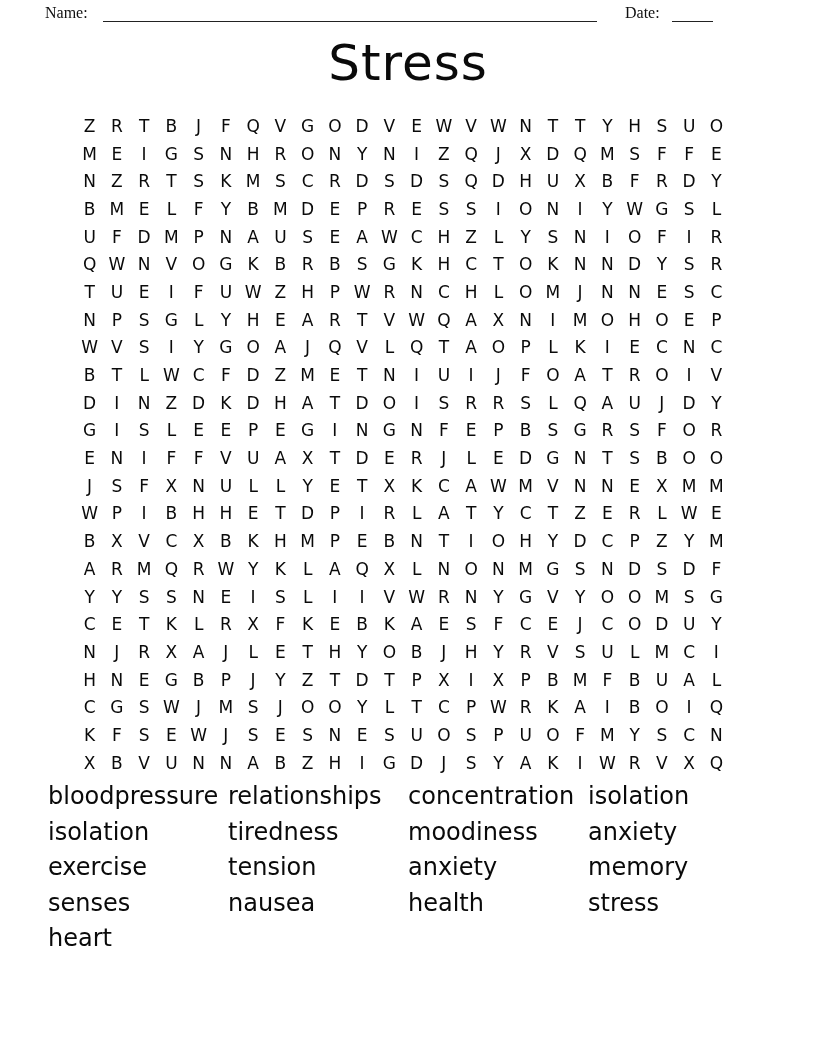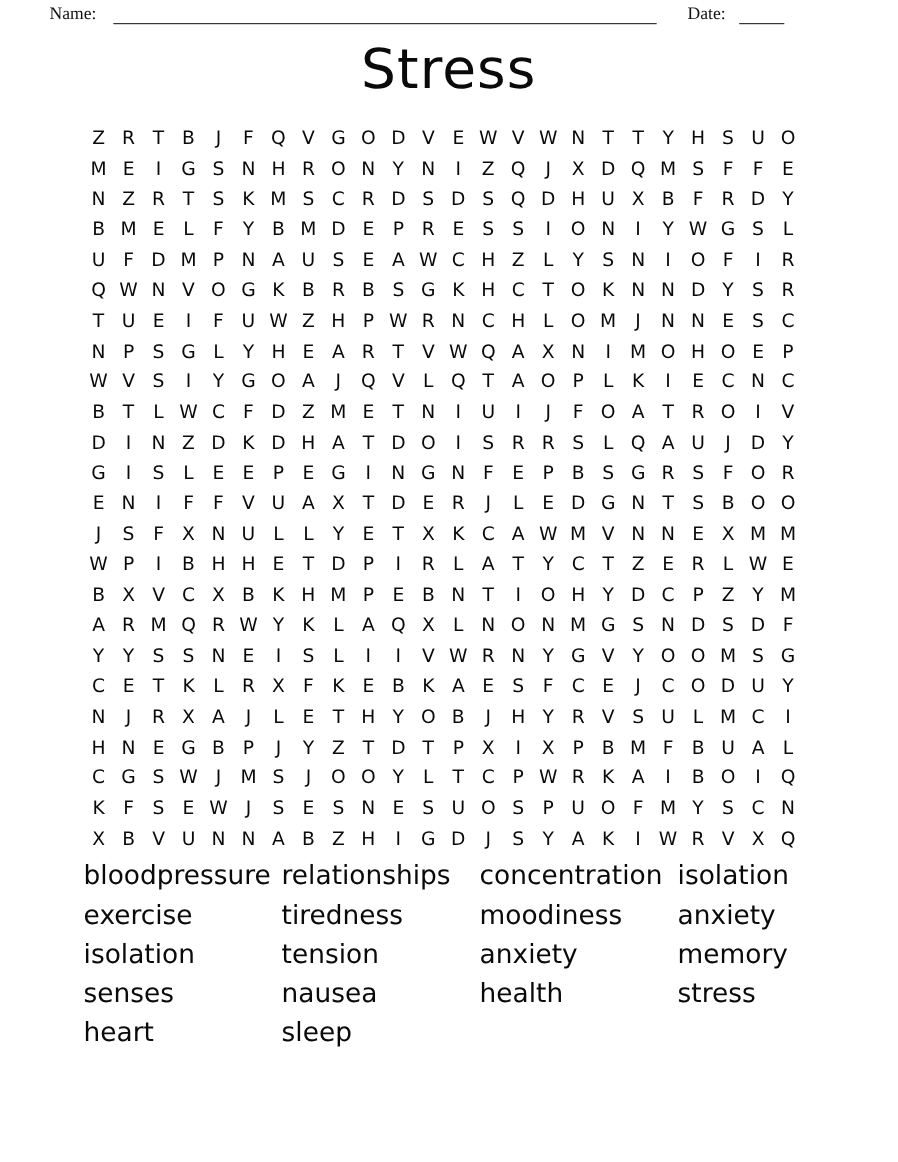--- a/index.html
+++ b/index.html
@@ -66,21 +66,20 @@
     font-weight: 500;
     color: #0a0a0a;
   }
 
   
   .word-list {
     position: absolute;
     top: 779px;
     left: 48px;
     display: flex;
-    margin-left: 28px;
   }
   .word-col {
     width: 180px;
   }
   .word {
     font-size: 24px;
     line-height: 35.6px;
     color: #0a0a0a;
     white-space: nowrap;
   }
@@ -670,31 +669,30 @@
     <div class="cell">W</div>
     <div class="cell">R</div>
     <div class="cell">V</div>
     <div class="cell">X</div>
     <div class="cell">Q</div>
   </div>
 
 <div class="word-list">
     <div class="word-col">
       <div class="word">bloodpressure</div>
+      <div class="word">isolation</div>
       <div class="word">exercise</div>
-      <div class="word">isolation</div>
       <div class="word">senses</div>
       <div class="word">heart</div>
     </div>
     <div class="word-col">
       <div class="word">relationships</div>
       <div class="word">tiredness</div>
       <div class="word">tension</div>
       <div class="word">nausea</div>
-      <div class="word">sleep</div>
     </div>
     <div class="word-col">
       <div class="word">concentration</div>
       <div class="word">moodiness</div>
       <div class="word">anxiety</div>
       <div class="word">health</div>
     </div>
     <div class="word-col">
       <div class="word">isolation</div>
       <div class="word">anxiety</div>

